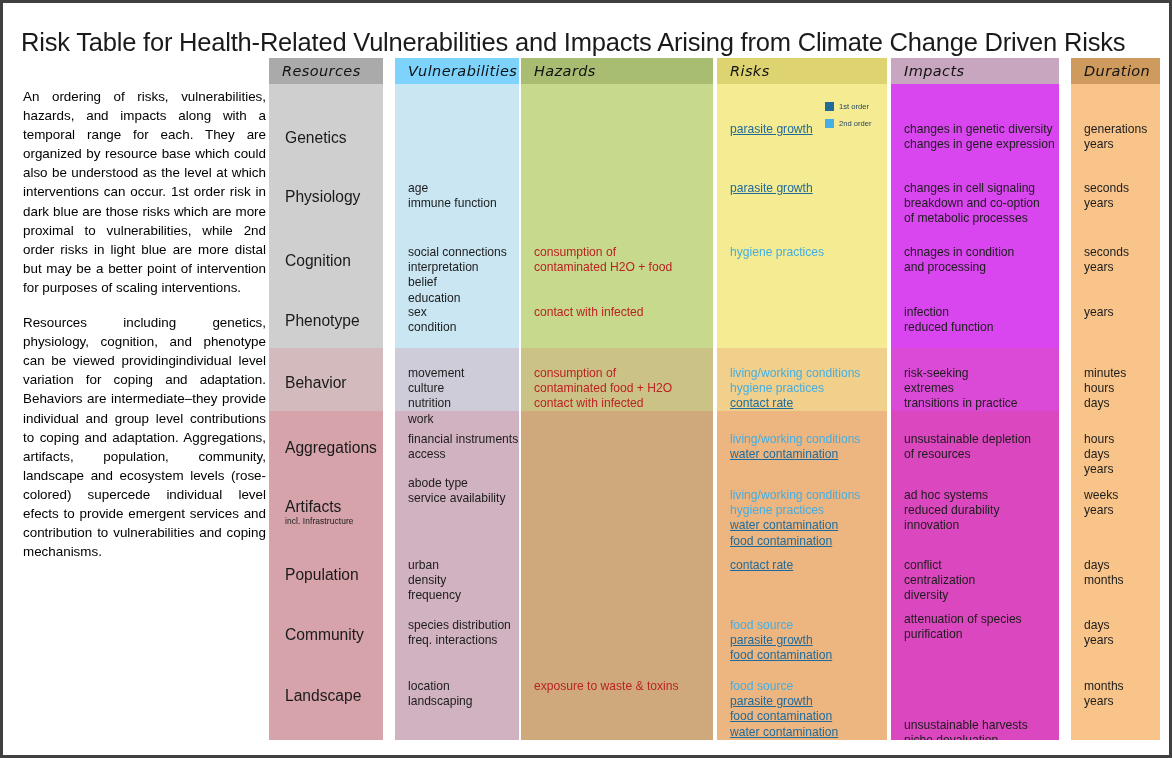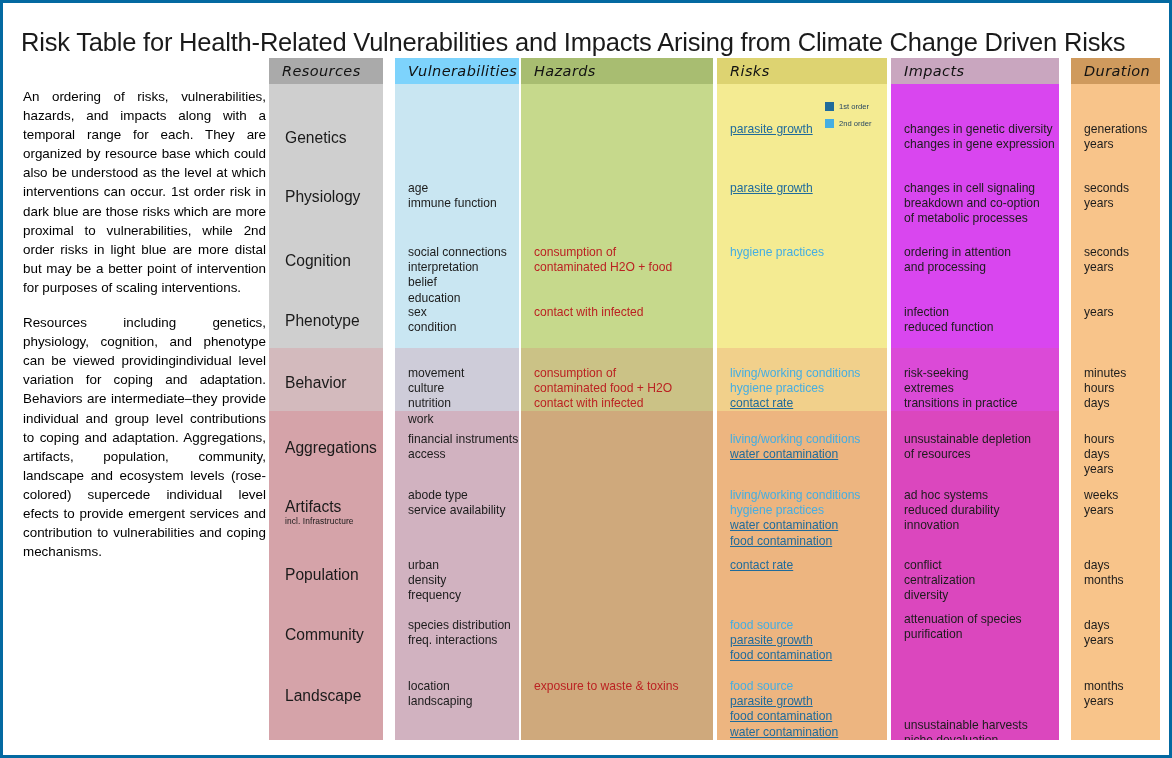--- a/index.html
+++ b/index.html
@@ -10,21 +10,21 @@
   }
   body {
     font-family: "Liberation Sans", sans-serif;
   }
   #page {
     position: relative;
     width: 1172px;
     height: 758px;
     box-sizing: border-box;
     background: #ffffff;
-    border: 3px solid #0369a1;
+    border: 3px solid #404040;
     overflow: hidden;
   }
   
   #title {
     position: absolute;
     left: 18px;
     top: 8px;
     width: 1130px;
     font-size: 25.5px;
     letter-spacing: -0.2px;
@@ -212,21 +212,21 @@
           <div class="cell" style="top: 282px;">
             <span class="ln">movement</span>
             <span class="ln">culture</span>
             <span class="ln">nutrition</span>
             <span class="ln">work</span>
           </div>
           <div class="cell" style="top: 348px;">
             <span class="ln">financial instruments</span>
             <span class="ln">access</span>
           </div>
-          <div class="cell" style="top: 404px;">
+          <div class="cell" style="top: 392px;">
             <span class="ln">abode type</span>
             <span class="ln">service availability</span>
           </div>
           <div class="cell" style="top: 474px;">
             <span class="ln">urban</span>
             <span class="ln">density</span>
             <span class="ln">frequency</span>
           </div>
           <div class="cell" style="top: 534px;">
             <span class="ln">species distribution</span>
@@ -337,21 +337,21 @@
           <div class="cell" style="top: 38px;">
             <span class="ln">changes in genetic diversity</span>
             <span class="ln">changes in gene expression</span>
           </div>
           <div class="cell" style="top: 97px;">
             <span class="ln">changes in cell signaling</span>
             <span class="ln">breakdown and co-option</span>
             <span class="ln">of metabolic processes</span>
           </div>
           <div class="cell" style="top: 161px;">
-            <span class="ln">ordering in attention</span>
+            <span class="ln">chnages in condition</span>
             <span class="ln">and processing</span>
           </div>
           <div class="cell" style="top: 221px;">
             <span class="ln">infection</span>
             <span class="ln">reduced function</span>
           </div>
           <div class="cell" style="top: 282px;">
             <span class="ln">risk-seeking</span>
             <span class="ln">extremes</span>
             <span class="ln">transitions in practice</span>

